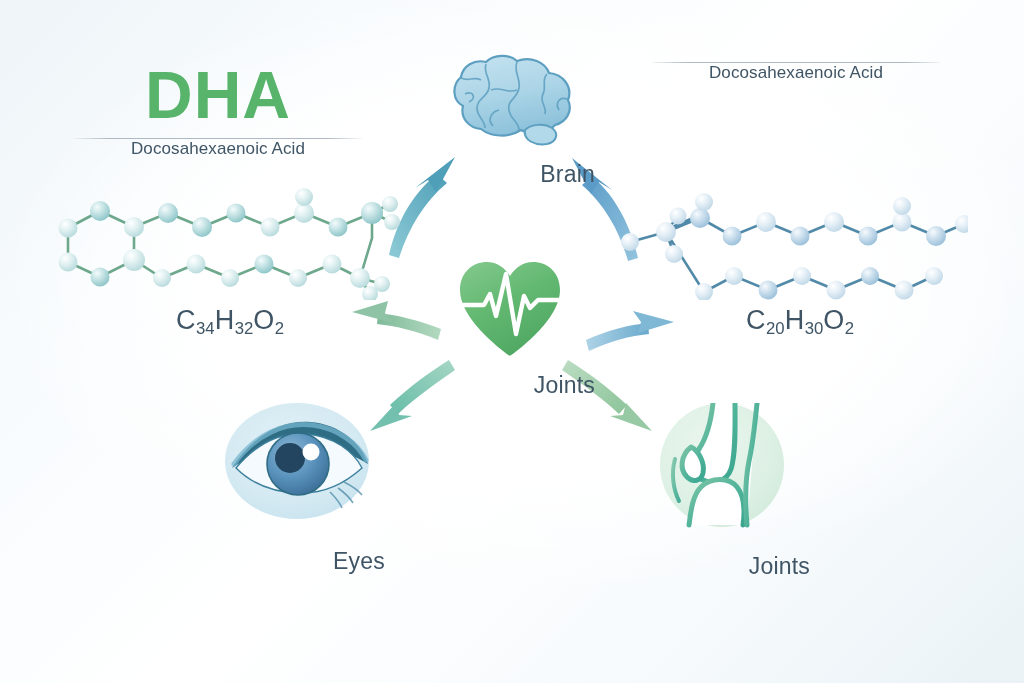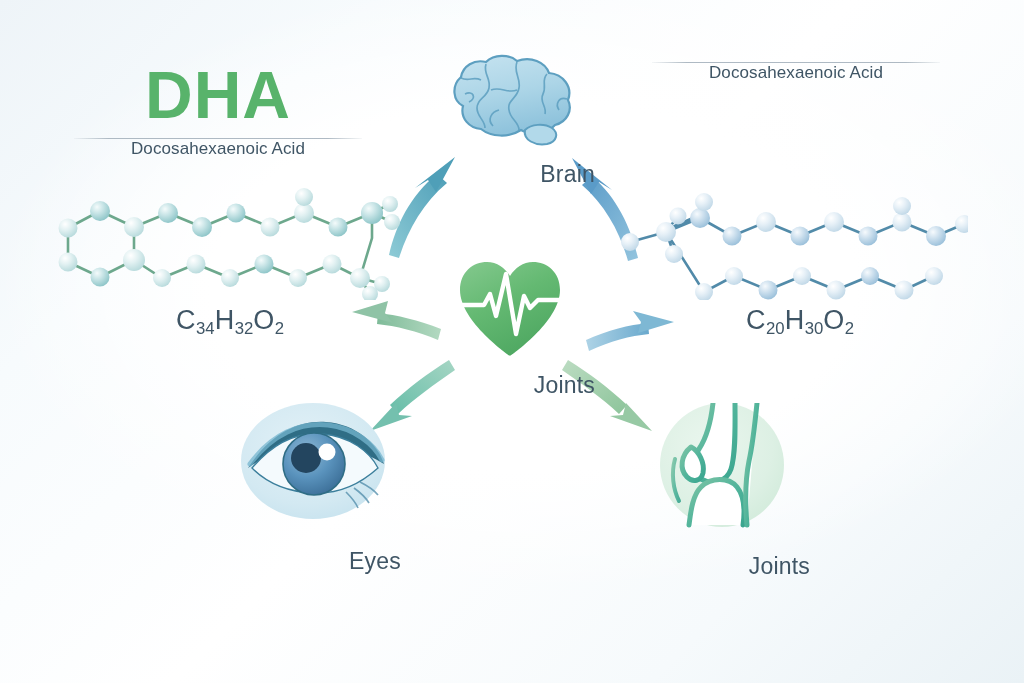--- a/index.html
+++ b/index.html
@@ -86,21 +86,21 @@
     text-align: right;
   }
   .node-label {
     font-size: 23px;
     color: #3f5565;
     letter-spacing: .2px;
     margin-top: 4px;
   }
   #node-brain  { left: 425px; top: 48px;  width: 170px; }
   #node-heart  { left: 425px; top: 258px; width: 170px; }
-  #node-eyes   { left: 226px; top: 398px; width: 175px; }
+  #node-eyes   { left: 210px; top: 398px; width: 175px; }
   #node-joints { left: 635px; top: 403px; width: 175px; }
 
   #node-heart .node-label { margin-top: 8px; }
   #node-eyes .node-label,
   #node-joints .node-label { margin-top: 6px; }
 
   
   #arrow-layer {
     position: absolute;
     left: 0; top: 0;

